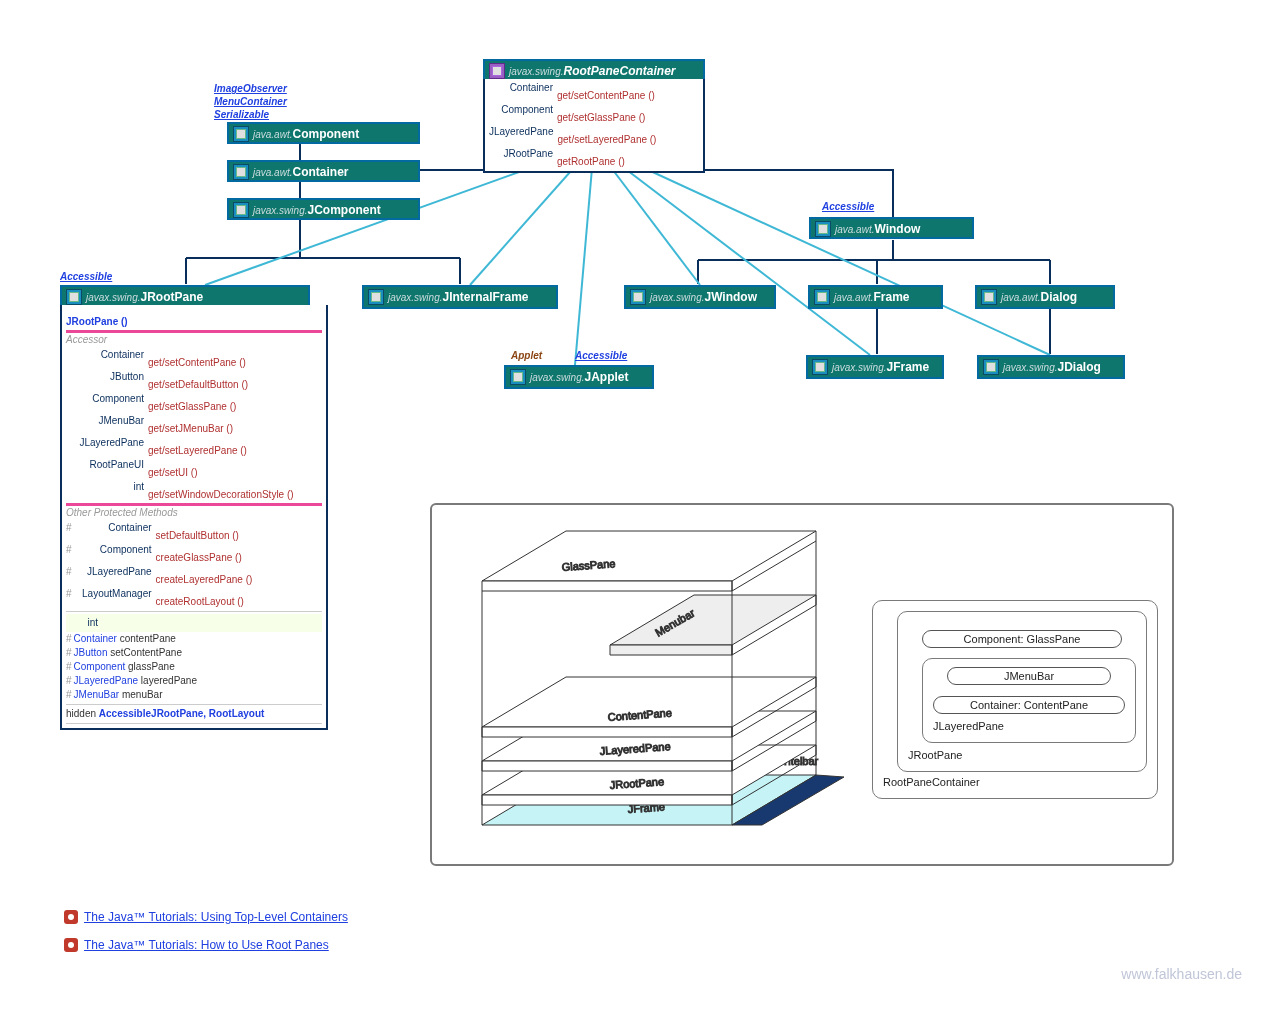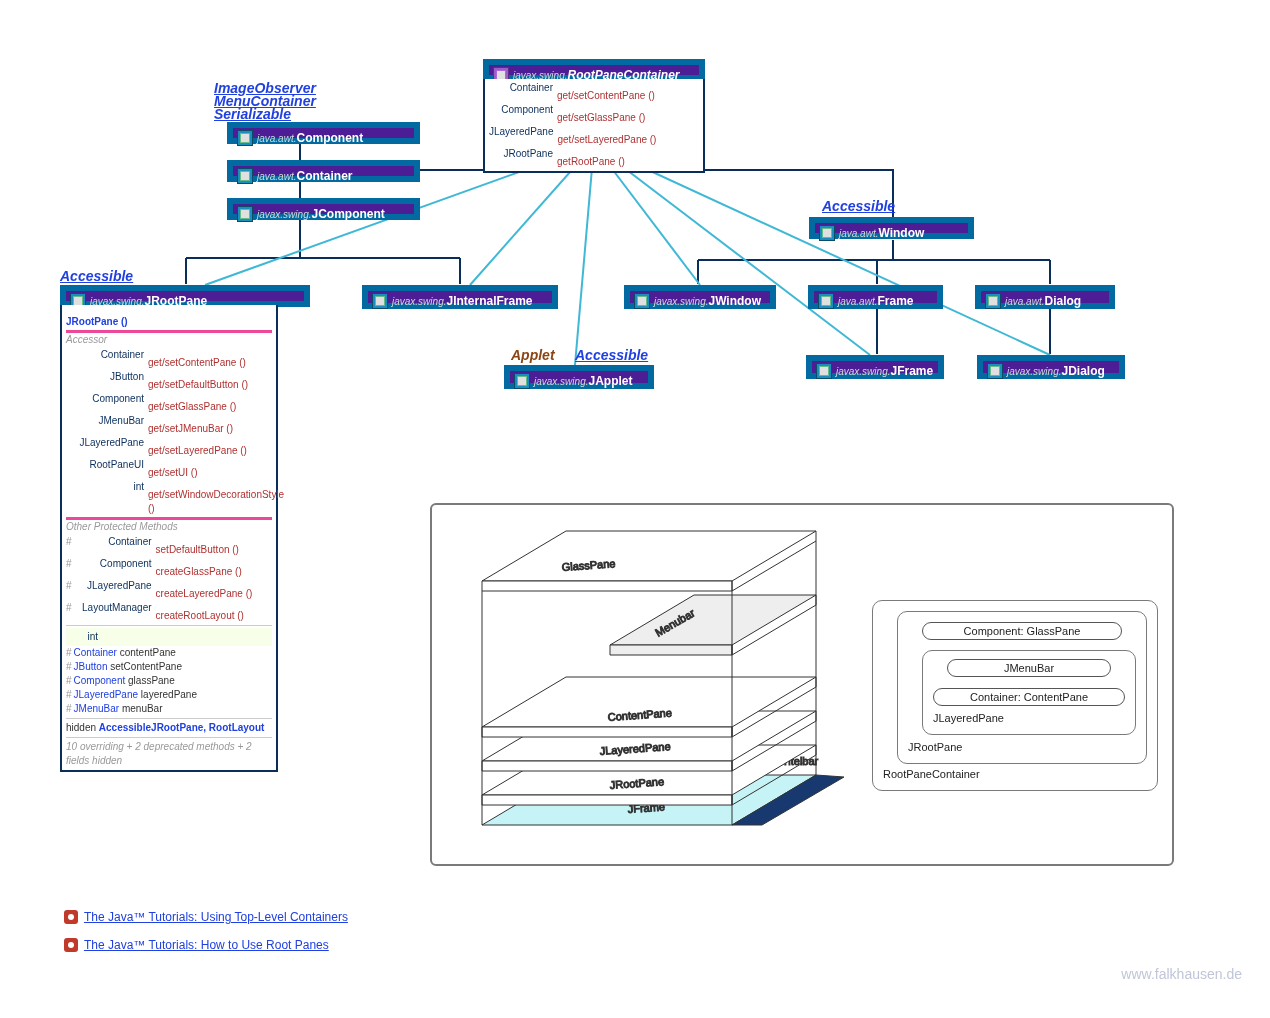--- a/index.html
+++ b/index.html
@@ -1,39 +1,39 @@
 <!DOCTYPE html>
 <html><head>
 <meta charset="utf-8">
 <style>
   html, body { margin:0; padding:0; width:1270px; height:1018px; background:#fff; font-family:Arial,Helvetica,sans-serif; font-size:11px; }
   #canvas { position:relative; width:1270px; height:1018px; }
 
-  .class-box { position:absolute; border:6px solid #0369a1; background:#4c1d95; box-sizing:border-box; }
+  .class-box { position:absolute; border:2px solid #0369a1; background:#0f766e; box-sizing:border-box; }
   .class-box .titlebar { display:flex; align-items:center; padding:2px 4px; white-space:nowrap; }
   .class-box .titlebar .icon { display:inline-block; width:14px; height:14px; background:#1a8fbf; border:1px solid #0b4b66; margin-right:4px; position:relative; }
   .class-box .titlebar .icon::after { content:""; position:absolute; width:8px; height:8px; background:#e0e0e0; top:2px; left:2px; border:1px solid #6b8; }
   .class-box.interface .titlebar .icon { background:#9a5fc3; border-color:#5e2b8a; }
   .class-box.interface .titlebar .icon::after { background:#e0e0e0; border-color:#a6d; }
   .class-box .pkg { color:#cdd; font-style:italic; font-size:10px; }
   .class-box .clsname { color:#fff; font-weight:bold; font-size:12px; }
   .class-box.interface .clsname { font-style:italic; }
 
   .class-body { position:absolute; background:#fff; border:2px solid #0a2e5c; border-top:none; box-sizing:border-box; padding:2px 4px; font-size:10px; line-height:14px; }
   .class-body .row { display:flex; }
   .rettype { color:#0a2e5c; text-align:right; padding-right:4px; min-width:64px; }
   .mname { color:#b03030;margin-top:8px; }
   .mname.blue { color:#2040e0; }
   .mname.grn { color:#1a9a2a; font-weight:bold; }
   .class-body .sect { color:#999; font-style:italic; border-top:3px solid #ec4899; margin:1px 0; }
   .hash { color:#999; padding-right:2px; }
   .kw { color:#2040e0; }
   .green-inner { background:#f7ffe8; }
 
-  .link-label { position:absolute; color:#2040e0; font-style:italic; font-weight:bold; text-decoration:underline; font-size:14px; line-height:13px; }
+  .link-label { position:absolute; color:#2040e0; font-style:italic; font-weight:bold; text-decoration:underline; font-size:10px; line-height:13px; }
   .link-label.brown { color:#8b4513; text-decoration:none; }
 
   .tut-link { position:absolute; display:flex; align-items:flex-end; }
   .tut-link .bullet { width:14px; height:14px; background:#c0392b; border-radius:3px; margin-right:6px; position:relative; }
   .tut-link .bullet::after{ content:""; position:absolute; width:6px; height:6px; border-radius:50%; background:#fff; top:4px; left:4px; }
   .tut-link a { color:#2040e0; text-decoration:underline; font-size:12px; }
 
   .footerurl { position:absolute; color:#c0c6d8; font-size:14px; }
 
   svg.lines { position:absolute; top:0; left:0; }
@@ -150,21 +150,21 @@
 
   <div class="link-label" style="left:60px; top:270px;">Accessible</div>
 
   <div class="class-box" style="left:60px; top:285px; width:250px; height:22px;">
     <div class="titlebar">
         <span class="icon"></span>
       <span class="pkg">javax.swing.</span>
         <span class="clsname">JRootPane</span>
       </div>
   </div>
-  <div class="class-body" id="jrpBody" style="left:60px; top:305px; width:218px;">
+  <div class="class-body" id="jrpBody" style="left:60px; top:305px; width:268px;">
       <div class="mname blue" style="font-weight:bold;">JRootPane ()</div>
       <div class="sect">Accessor</div>
       <div class="row">
         <div class="rettype" style="min-width:78px">Container</div>
         <div class="mname">get/setContentPane ()</div>
       </div>
       <div class="row">
         <div class="rettype" style="min-width:78px">JButton</div>
         <div class="mname">get/setDefaultButton ()</div>
       </div>
@@ -216,21 +216,20 @@
         </div>
       </div>
       <div class="row"><span class="hash">#</span><span class="kw">Container</span>&nbsp;<span style="color:#333">contentPane</span></div>
       <div class="row"><span class="hash">#</span><span class="kw">JButton</span>&nbsp;<span style="color:#333">setContentPane</span></div>
       <div class="row"><span class="hash">#</span><span class="kw">Component</span>&nbsp;<span style="color:#333">glassPane</span></div>
       <div class="row"><span class="hash">#</span><span class="kw">JLayeredPane</span>&nbsp;<span style="color:#333">layeredPane</span></div>
       <div class="row"><span class="hash">#</span><span class="kw">JMenuBar</span>&nbsp;<span style="color:#333">menuBar</span></div>
       <div style="border-top:1px solid #ccc; margin:2px 0"></div>
       <div><span style="color:#333">hidden </span><span class="kw" style="font-weight:bold">AccessibleJRootPane, RootLayout</span></div>
       <div style="border-top:1px solid #ccc; margin:2px 0"></div>
-      <div style="color:#999; font-style:italic;">10 overriding + 2 deprecated methods + 2 fields hidden</div>
     </div>
 
   <div class="class-box" style="left:362px; top:285px; width:196px; height:24px;">
     <div class="titlebar">
         <span class="icon"></span>
       <span class="pkg">javax.swing.</span>
         <span class="clsname">JInternalFrame</span>
       </div>
   </div>
 
@@ -323,21 +322,21 @@
 
         <line x1="40" y1="78" x2="40" y2="312"></line>
         <line x1="290" y1="78" x2="290" y2="312"></line>
         <line x1="374" y1="28" x2="374" y2="262"></line>
       </g>
     </svg>
 
     <div style="position:absolute; left:440px; top:95px; width:286px;">
       <div class="nest-box">
         <div class="nest-box" style="margin:4px 0 4px 14px;">
-          <div class="pill" style="margin:4px 14px 10px 14px;"><span>Component: GlassPane</span></div>
+          <div class="pill" style="margin:12px 14px 10px 14px;"><span>Component: GlassPane</span></div>
           <div class="nest-box" style="margin-left:14px;">
             <div class="pill" style="margin:2px 14px 6px 14px;"><span>JMenuBar</span></div>
             <div class="pill" style="margin:11px 0 6px 0;"><span>Container: ContentPane</span></div>
             <div class="nest-label">JLayeredPane</div>
           </div>
           <div class="nest-label" style="margin-top:6px;">JRootPane</div>
         </div>
         <div class="nest-label" style="margin-top:4px;">RootPaneContainer</div>
       </div>
     </div>

